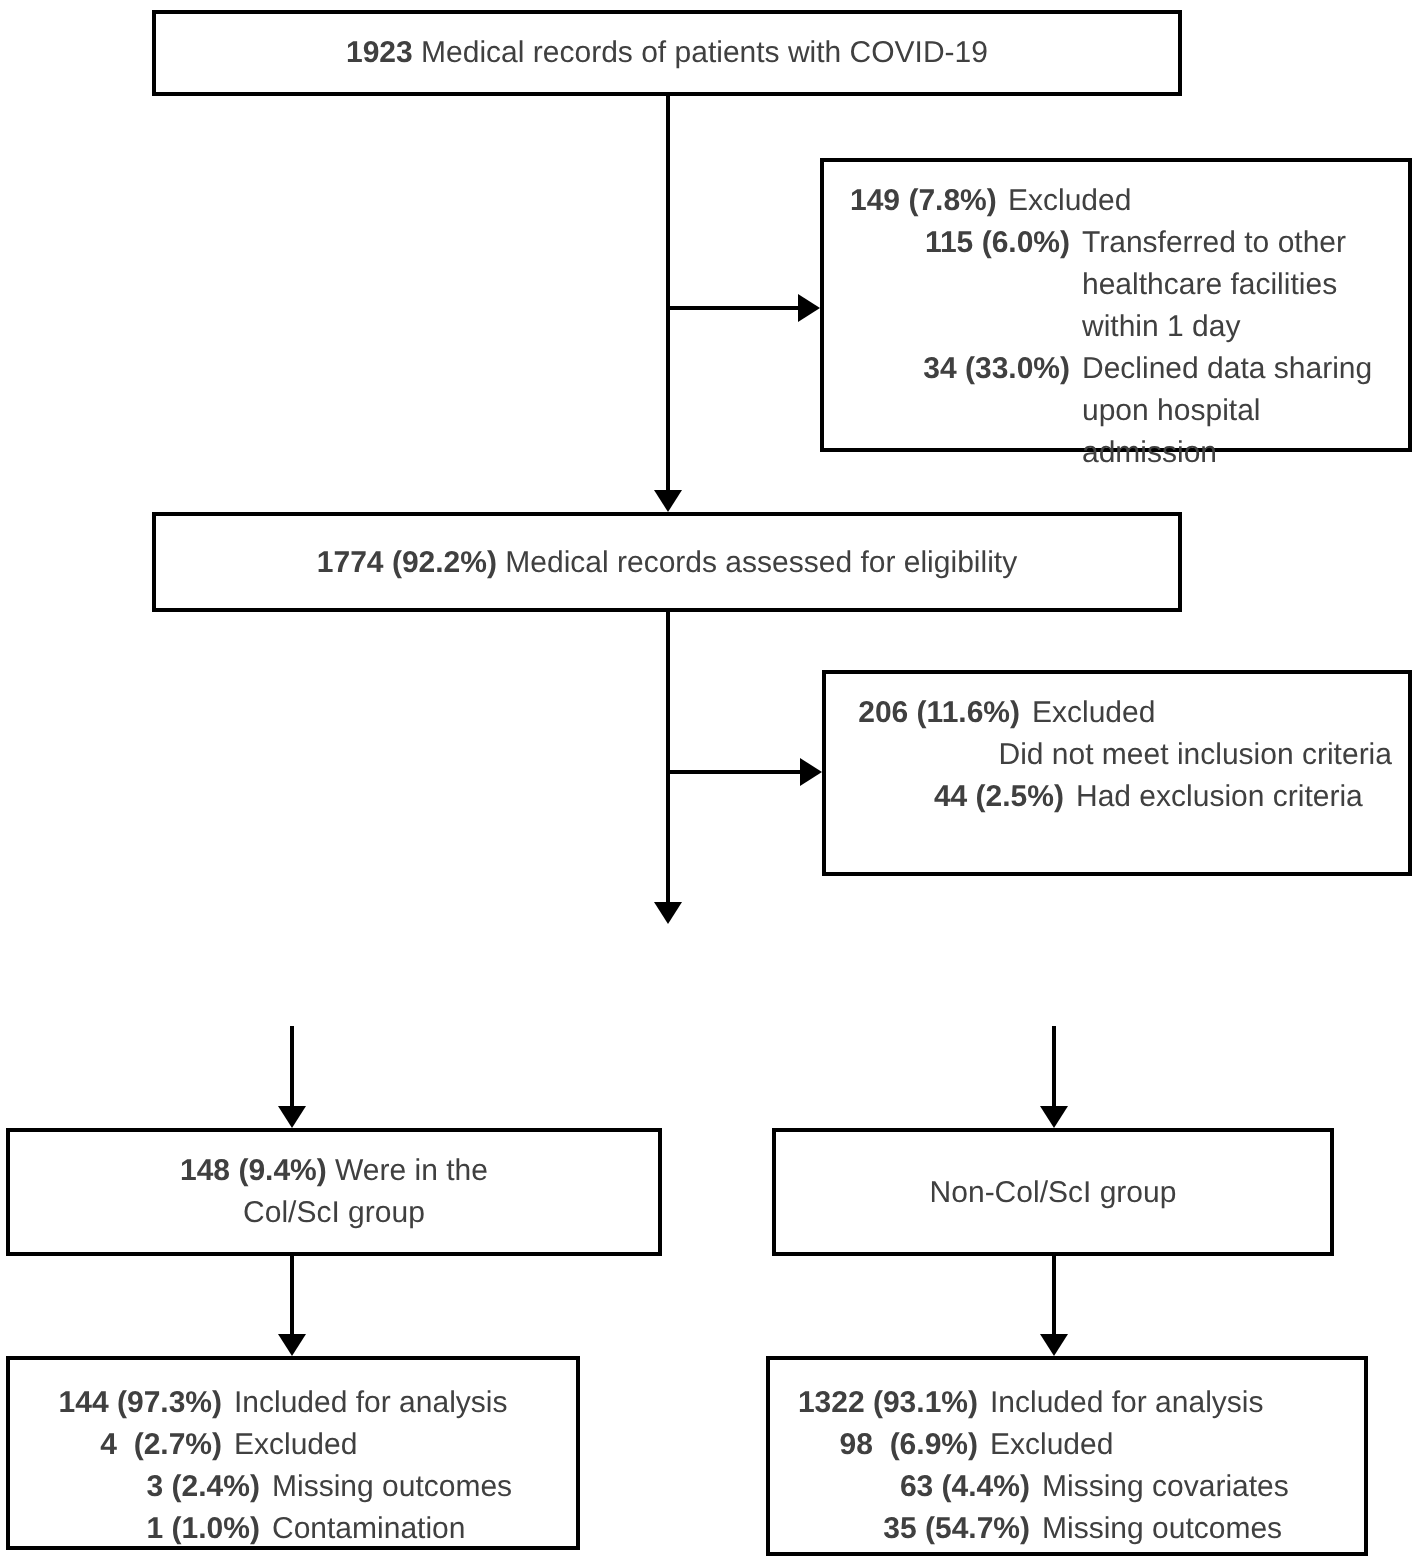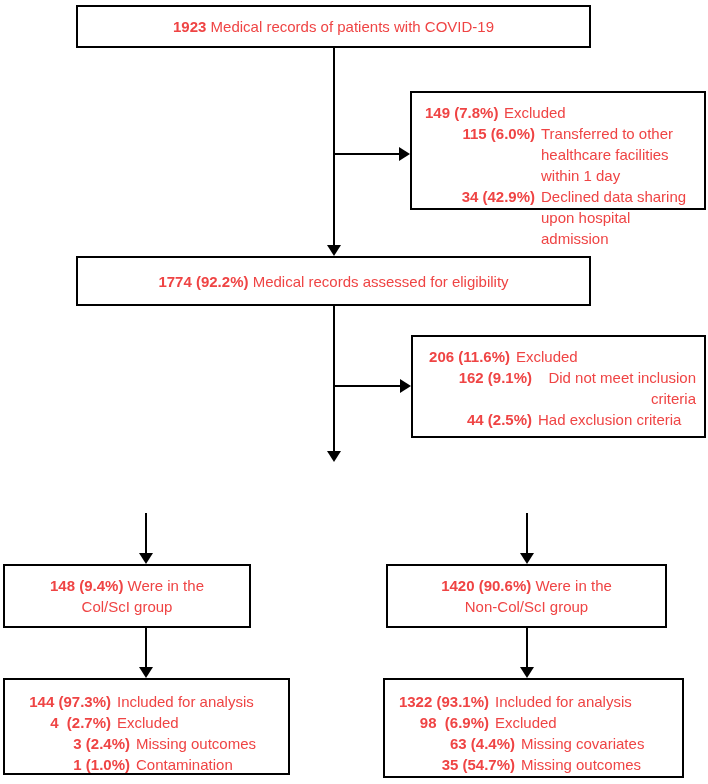--- a/index.html
+++ b/index.html
@@ -4,21 +4,21 @@
 <style>
   * { box-sizing: border-box; margin: 0; padding: 0; }
   html, body { background: #ffffff; }
   .canvas {
     position: relative;
     width: 708px;
     height: 784px;
     background: #ffffff;
     font-family: "Liberation Sans", sans-serif;
     font-size: 15px;
-    color: #ef4444;
+    color: #404040;
     overflow: hidden;
   }
   .box {
     position: absolute;
     border: 2px solid #000000;
     background: #ffffff;
   }
   .center-box {
     display: flex;
     align-items: center;
@@ -82,72 +82,70 @@
 <div class="canvas">
 
   <div class="box center-box" style="left:76px; top:5px; width:515px; height:43px;">
     <div><span class="b">1923</span><span class="pre"> Medical records of patients with COVID-19</span></div>
   </div>
 
   <div class="varrow" style="left:333px; top:48px; height:197px;"></div>
 
   <div class="harrow" style="left:334px; top:153px; width:65px;"></div>
 
-  <div class="box list-box" id="excl1" style="left:410px; top:91px; width:296px; height:119px;">
+  <div class="box list-box" id="excl1" style="left:410px; top:79px; width:296px; height:147px;">
     <div class="line">
       <span class="num n0">149 (7.8%)</span>
       <span class="desc">Excluded</span>
     </div>
     <div class="line">
       <span class="num n1">115 (6.0%)</span>
       <span class="desc">Transferred to other healthcare facilities within 1 day</span>
     </div>
     <div class="line">
-      <span class="num n1">34 (42.9%)</span>
+      <span class="num n1">34 (33.0%)</span>
       <span class="desc">Declined data sharing upon hospital admission</span>
     </div>
   </div>
 
   <div class="box center-box" style="left:76px; top:256px; width:515px; height:50px;">
     <div><span class="b">1774 (92.2%)</span><span class="pre"> Medical records assessed for eligibility</span></div>
   </div>
 
   <div class="varrow" style="left:333px; top:306px; height:145px;"></div>
 
   <div class="harrow" style="left:334px; top:385px; width:66px;"></div>
 
   <div class="box list-box" id="excl2" style="left:411px; top:335px; width:295px; height:103px;">
     <div class="line">
       <span class="num n0">206 (11.6%)</span>
       <span class="desc">Excluded</span>
     </div>
     <div class="line">
-      <span class="num n1">162 (9.1%)</span>
       <span class="desc center">Did not meet inclusion criteria</span>
     </div>
     <div class="line">
       <span class="num n1">44 (2.5%)</span>
       <span class="desc">Had exclusion criteria</span>
     </div>
   </div>
 
 
   <div class="varrow" style="left:145px; top:513px; height:40px;"></div>
   <div class="varrow" style="left:526px; top:513px; height:40px;"></div>
 
-  <div class="box center-box" style="left:3px; top:564px; width:248px; height:64px;">
+  <div class="box center-box" style="left:3px; top:564px; width:328px; height:64px;">
     <div>
       <div><span class="b">148 (9.4%)</span><span class="pre"> Were in the</span></div>
       <div>Col/ScI group</div>
     </div>
   </div>
 
   <div class="box center-box" style="left:386px; top:564px; width:281px; height:64px;">
     <div>
-      <div><span class="b">1420 (90.6%)</span><span class="pre"> Were in the</span></div>
       <div>Non-Col/ScI group</div>
     </div>
   </div>
 
   <div class="varrow" style="left:145px; top:628px; height:39px;"></div>
   <div class="varrow" style="left:526px; top:628px; height:39px;"></div>
 
   <div class="box list-box" id="ba-left" style="left:3px; top:678px; width:287px; height:97px;">
     <div class="line">
       <span class="num n0">144 (97.3%)</span>

